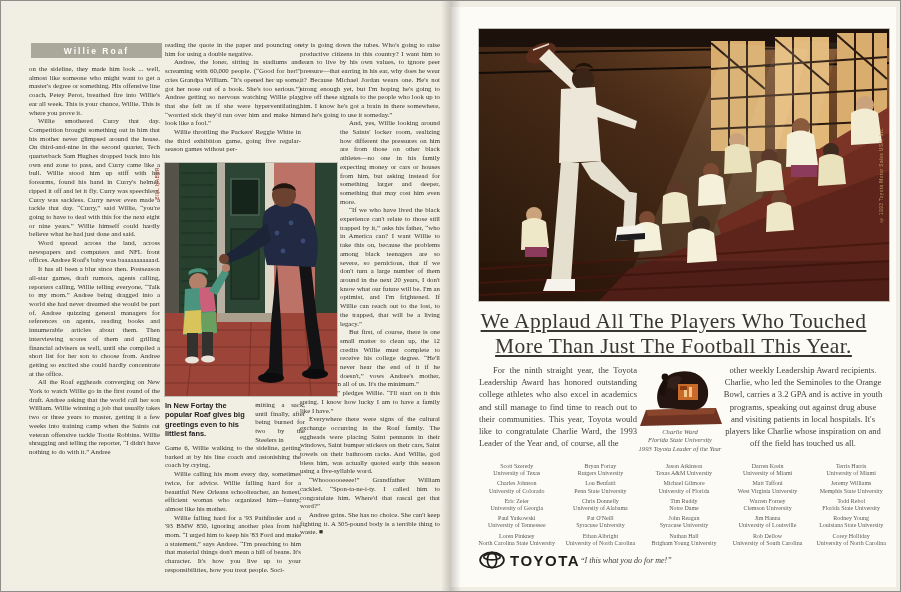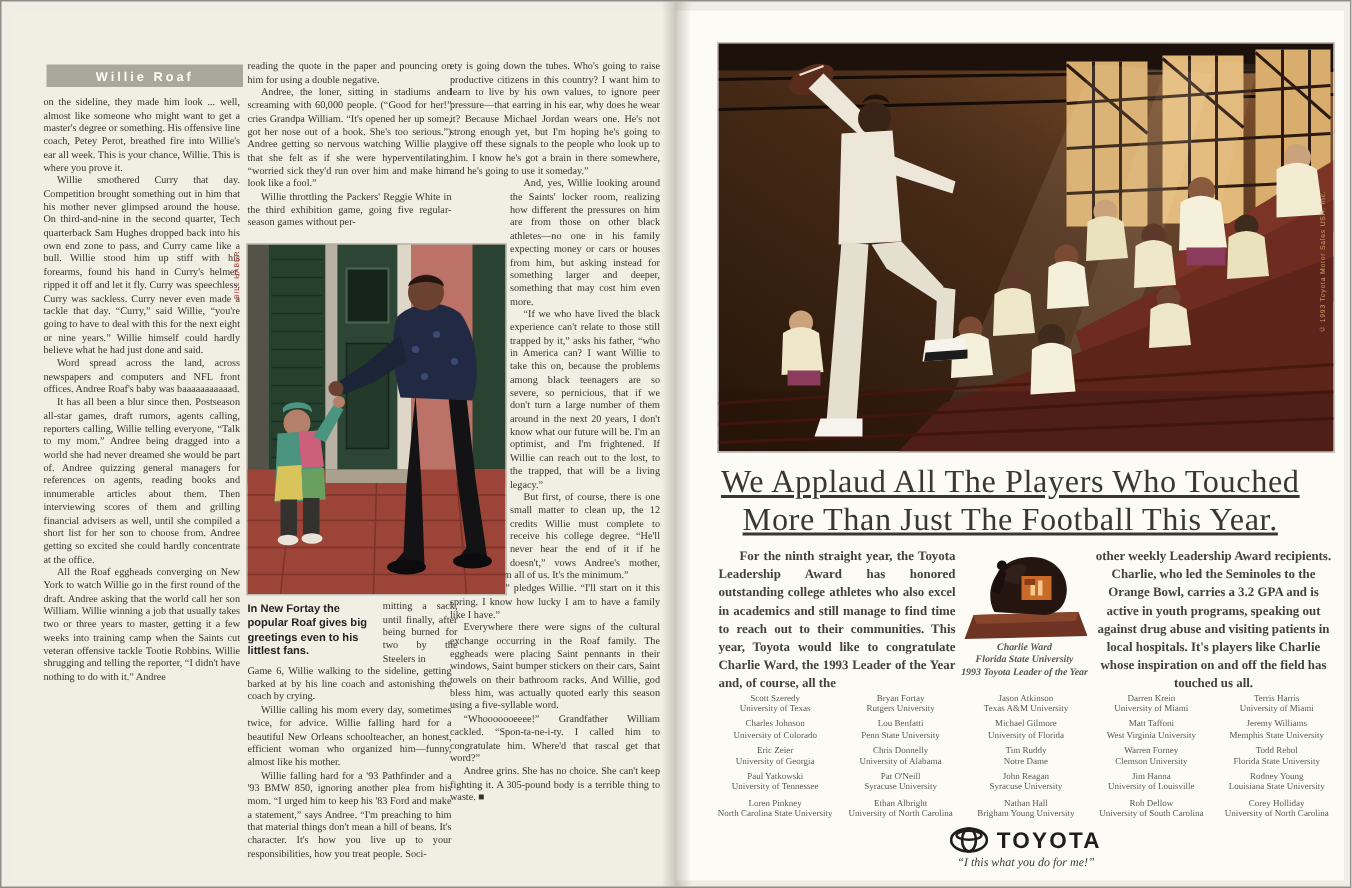--- a/index.html
+++ b/index.html
@@ -23,30 +23,30 @@
   .photo-credit-l{position:absolute;left:148px;top:160px;z-index:6;writing-mode:vertical-rl;transform:rotate(180deg);font-family:"Liberation Sans",sans-serif;font-size:4.6px;letter-spacing:.6px;color:#a23b33;}
   .cap-row{position:absolute;left:158px;top:394px;width:140px;display:flex;gap:6px;}
   .photo-cap{width:88px;font-family:"Liberation Sans",sans-serif;font-weight:bold;font-size:7.4px;line-height:9.4px;color:#232220;}
   .col2side{width:52px;font-size:6.8px;line-height:8.7px;text-align:justify;color:#33312c;}
   .col2bot{position:absolute;left:158px;top:437px;width:136px;}
 
   
   .gym-photo{position:absolute;left:28px;top:22px;width:410px;height:272px;box-shadow:0 0 0 1px rgba(60,50,40,.3);}
   .photo-credit-r{position:absolute;left:428px;top:120px;writing-mode:vertical-rl;transform:rotate(180deg);font-family:"Liberation Sans",sans-serif;font-size:4.6px;letter-spacing:.5px;color:#caa06a;z-index:6;}
   .headline{position:absolute;left:10px;top:302px;width:425px;text-align:center;font-size:21.5px;line-height:24.5px;color:#3a3731;letter-spacing:.4px;text-decoration:underline;}
-  .ad-body{position:absolute;left:28px;top:357px;width:410px;display:flex;justify-content:space-between;font-size:8.6px;line-height:12.2px;color:#45423c;font-weight:bold;}
+  .ad-body{position:absolute;left:28px;top:357px;width:410px;display:flex;font-size:8.6px;line-height:12.2px;color:#45423c;}
   .ad-col-l{width:158px;text-align:justify;}
   .ad-col-l p{margin:0;text-indent:14px;}
   .ad-col-r{width:160px;text-align:center;}
   .trophy-cell{width:86px;display:flex;flex-direction:column;align-items:center;}
   .trophy-cap{margin-top:2px;text-align:center;font-style:italic;font-size:6.6px;line-height:8.3px;color:#5a564e;}
   .names{position:absolute;left:24px;top:456px;width:418px;display:flex;}
   .name-col{flex:1;display:flex;flex-direction:column;align-items:center;}
   .recip{margin-bottom:3px;text-align:center;font-size:6px;line-height:7.2px;color:#5e5a52;}
-  .logo-block{position:absolute;left:28px;top:544px;width:410px;display:flex;flex-direction:column;align-items:center;}
+  .logo-block{position:absolute;left:28px;top:544px;width:410px;display:flex;align-items:center;}
   .logo-row{display:flex;align-items:center;gap:5px;}
   .wordmark{font-family:"Liberation Sans",sans-serif;font-weight:bold;font-size:15px;letter-spacing:1.5px;color:#1f1e1c;}
   .tagline{margin-top:1px;font-style:italic;font-size:8px;color:#3c3a35;}
 </style>
 </head>
 <body>
 
 <div class="canvas">
 
   <div class="page page-left">

